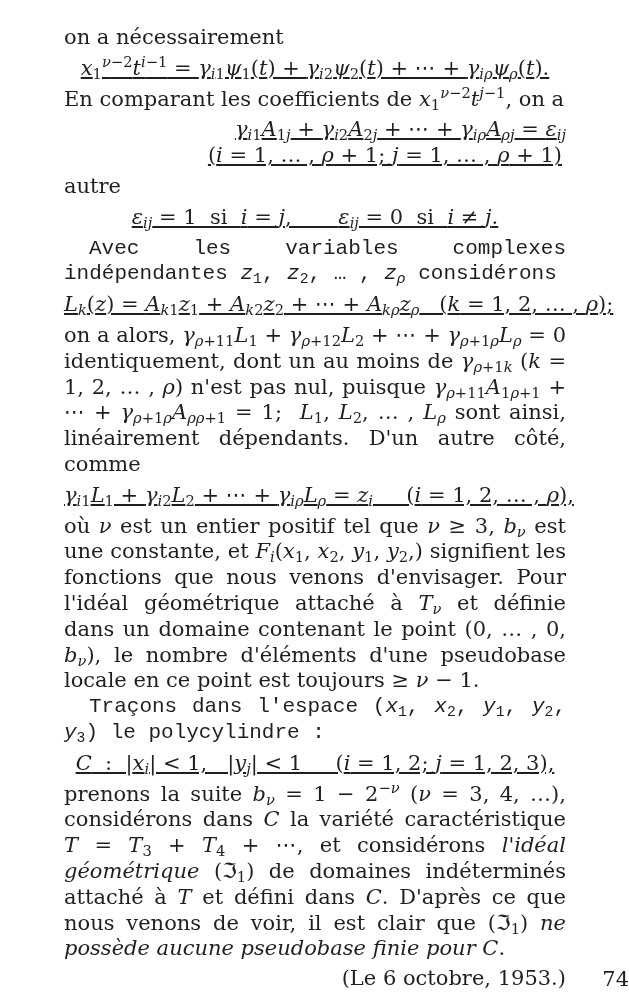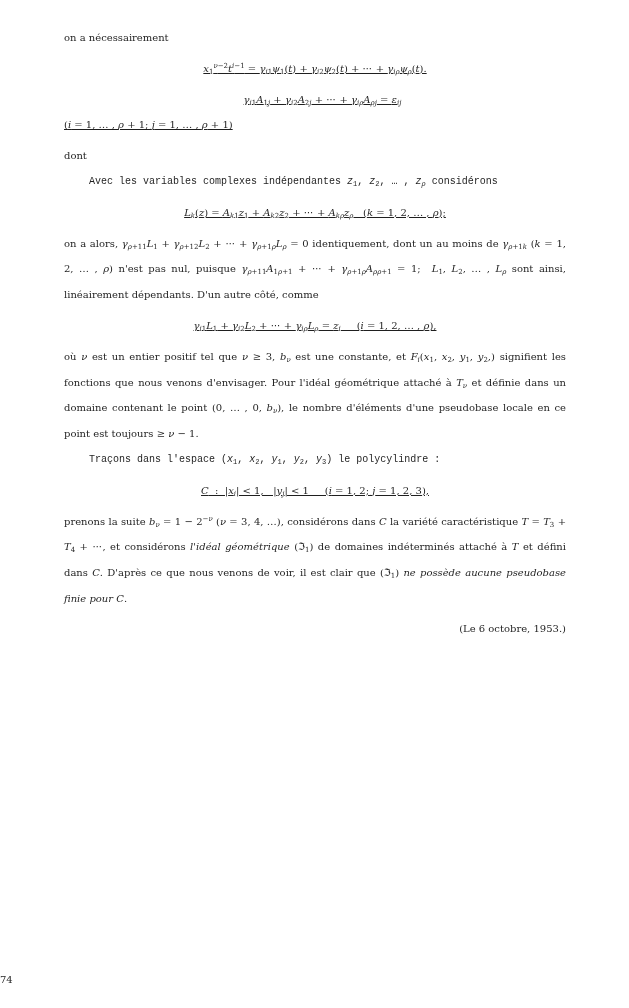--- a/index.html
+++ b/index.html
@@ -5,58 +5,61 @@
   html, body { margin: 0; padding: 0; background: #ffffff; }
   .page {
     position: relative;
     width: 629px;
     height: 1008px;
     box-sizing: border-box;
     background: #ffffff;
     padding: 25px 63px 0 64px;
     overflow: hidden;
     font-family: "DejaVu Serif", "Liberation Serif", "DejaVu Sans", serif;
-    font-size: 10px;
+    font-size: 21px;
     line-height: 25.8px;
     color: #1f1f1f;
   }
   p.para { margin: 0; text-align: justify; }
   p.indent { text-indent: 25px; font-family: Liberation Mono, monospace; }
   .formula { margin: 5px 0; text-align: center; white-space: nowrap; text-decoration: underline; }
   .display-group { margin: 5px 0; }
   .display-group .formula { margin: 0; }
-  .formula.fleft { text-align: center; padding-left: 15px; }
-  .formula.fright { text-align: left; padding-right: 4px; }
+  .formula.fleft { text-align: right; padding-left: 15px; }
+  .formula.fright { text-align: right; padding-right: 4px; }
   sub, sup { font-size: 70%; line-height: 0; }
   sub { vertical-align: -0.28em; }
   sup { vertical-align: 0.52em; }
   .date-note { text-align: right; margin-top: 4px; }
   .page-number {
     position: absolute;
     left: 0; right: 0; bottom: 15px;
-    text-align: left;
+    text-align: right;
+    padding-left: 9px;
   }
 </style>
 </head>
 <body>
 
 <div class="page">
 
   <p class="para">on a nécessairement</p>
 
   <div class="formula"><i>x</i><sub>1</sub><sup><i>ν</i>−2</sup><i>t</i><sup><i>i</i>−1</sup> = <i>γ</i><sub><i>i</i>1</sub><i>ψ</i><sub>1</sub>(<i>t</i>) + <i>γ</i><sub><i>i</i>2</sub><i>ψ</i><sub>2</sub>(<i>t</i>) + ⋯ + <i>γ</i><sub><i>iρ</i></sub><i>ψ</i><sub><i>ρ</i></sub>(<i>t</i>).</div>
 
+  <p class="para">En comparant les coefficients de <i>x</i><sub>1</sub><sup><i>ν</i>−2</sup><i>t</i><sup><i>j</i>−1</sup>, on a</p>
 
   <div class="display-group">
     <div class="formula fleft"><i>γ</i><sub><i>i</i>1</sub><i>A</i><sub>1<i>j</i></sub> + <i>γ</i><sub><i>i</i>2</sub><i>A</i><sub>2<i>j</i></sub> + ⋯ + <i>γ</i><sub><i>iρ</i></sub><i>A</i><sub><i>ρj</i></sub> = <i>ε</i><sub><i>ij</i></sub></div>
     <div class="formula fright">(<i>i</i> = 1, … , <i>ρ</i> + 1; <i>j</i> = 1, … , <i>ρ</i> + 1)</div>
   </div>
 
-  <p class="para">dont</p>
+  <p class="para">autre</p>
 
+  <div class="formula"><i>ε</i><sub><i>ij</i></sub> = 1&nbsp;&nbsp;si&nbsp;&nbsp;<i>i</i> = <i>j</i>,&nbsp;&nbsp;&nbsp;&nbsp;&nbsp;&nbsp;&nbsp;<i>ε</i><sub><i>ij</i></sub> = 0&nbsp;&nbsp;si&nbsp;&nbsp;<i>i</i> ≠ <i>j</i>.</div>
 
   <p class="para indent">Avec les variables complexes indépendantes <i>z</i><sub>1</sub>, <i>z</i><sub>2</sub>, … , <i>z</i><sub><i>ρ</i></sub> considérons</p>
 
   <div class="formula"><i>L</i><sub><i>k</i></sub>(<i>z</i>) = <i>A</i><sub><i>k</i>1</sub><i>z</i><sub>1</sub> + <i>A</i><sub><i>k</i>2</sub><i>z</i><sub>2</sub> + ⋯ + <i>A</i><sub><i>kρ</i></sub><i>z</i><sub><i>ρ</i></sub>&nbsp;&nbsp;&nbsp;(<i>k</i> = 1, 2, … , <i>ρ</i>);</div>
 
   <p class="para">on a alors, <i>γ</i><sub><i>ρ</i>+11</sub><i>L</i><sub>1</sub> + <i>γ</i><sub><i>ρ</i>+12</sub><i>L</i><sub>2</sub> + ⋯ + <i>γ</i><sub><i>ρ</i>+1<i>ρ</i></sub><i>L</i><sub><i>ρ</i></sub> = 0 identiquement, dont un au moins de <i>γ</i><sub><i>ρ</i>+1<i>k</i></sub> (<i>k</i> = 1, 2, … , <i>ρ</i>) n'est pas nul, puisque <i>γ</i><sub><i>ρ</i>+11</sub><i>A</i><sub>1<i>ρ</i>+1</sub> + ⋯ + <i>γ</i><sub><i>ρ</i>+1<i>ρ</i></sub><i>A</i><sub><i>ρρ</i>+1</sub> = 1;&nbsp; <i>L</i><sub>1</sub>, <i>L</i><sub>2</sub>, … , <i>L</i><sub><i>ρ</i></sub> sont ainsi, linéairement dépendants. D'un autre côté, comme</p>
 
   <div class="formula"><i>γ</i><sub><i>i</i>1</sub><i>L</i><sub>1</sub> + <i>γ</i><sub><i>i</i>2</sub><i>L</i><sub>2</sub> + ⋯ + <i>γ</i><sub><i>iρ</i></sub><i>L</i><sub><i>ρ</i></sub> = <i>z</i><sub><i>i</i></sub>&nbsp;&nbsp;&nbsp;&nbsp;&nbsp;(<i>i</i> = 1, 2, … , <i>ρ</i>),</div>
 
 

